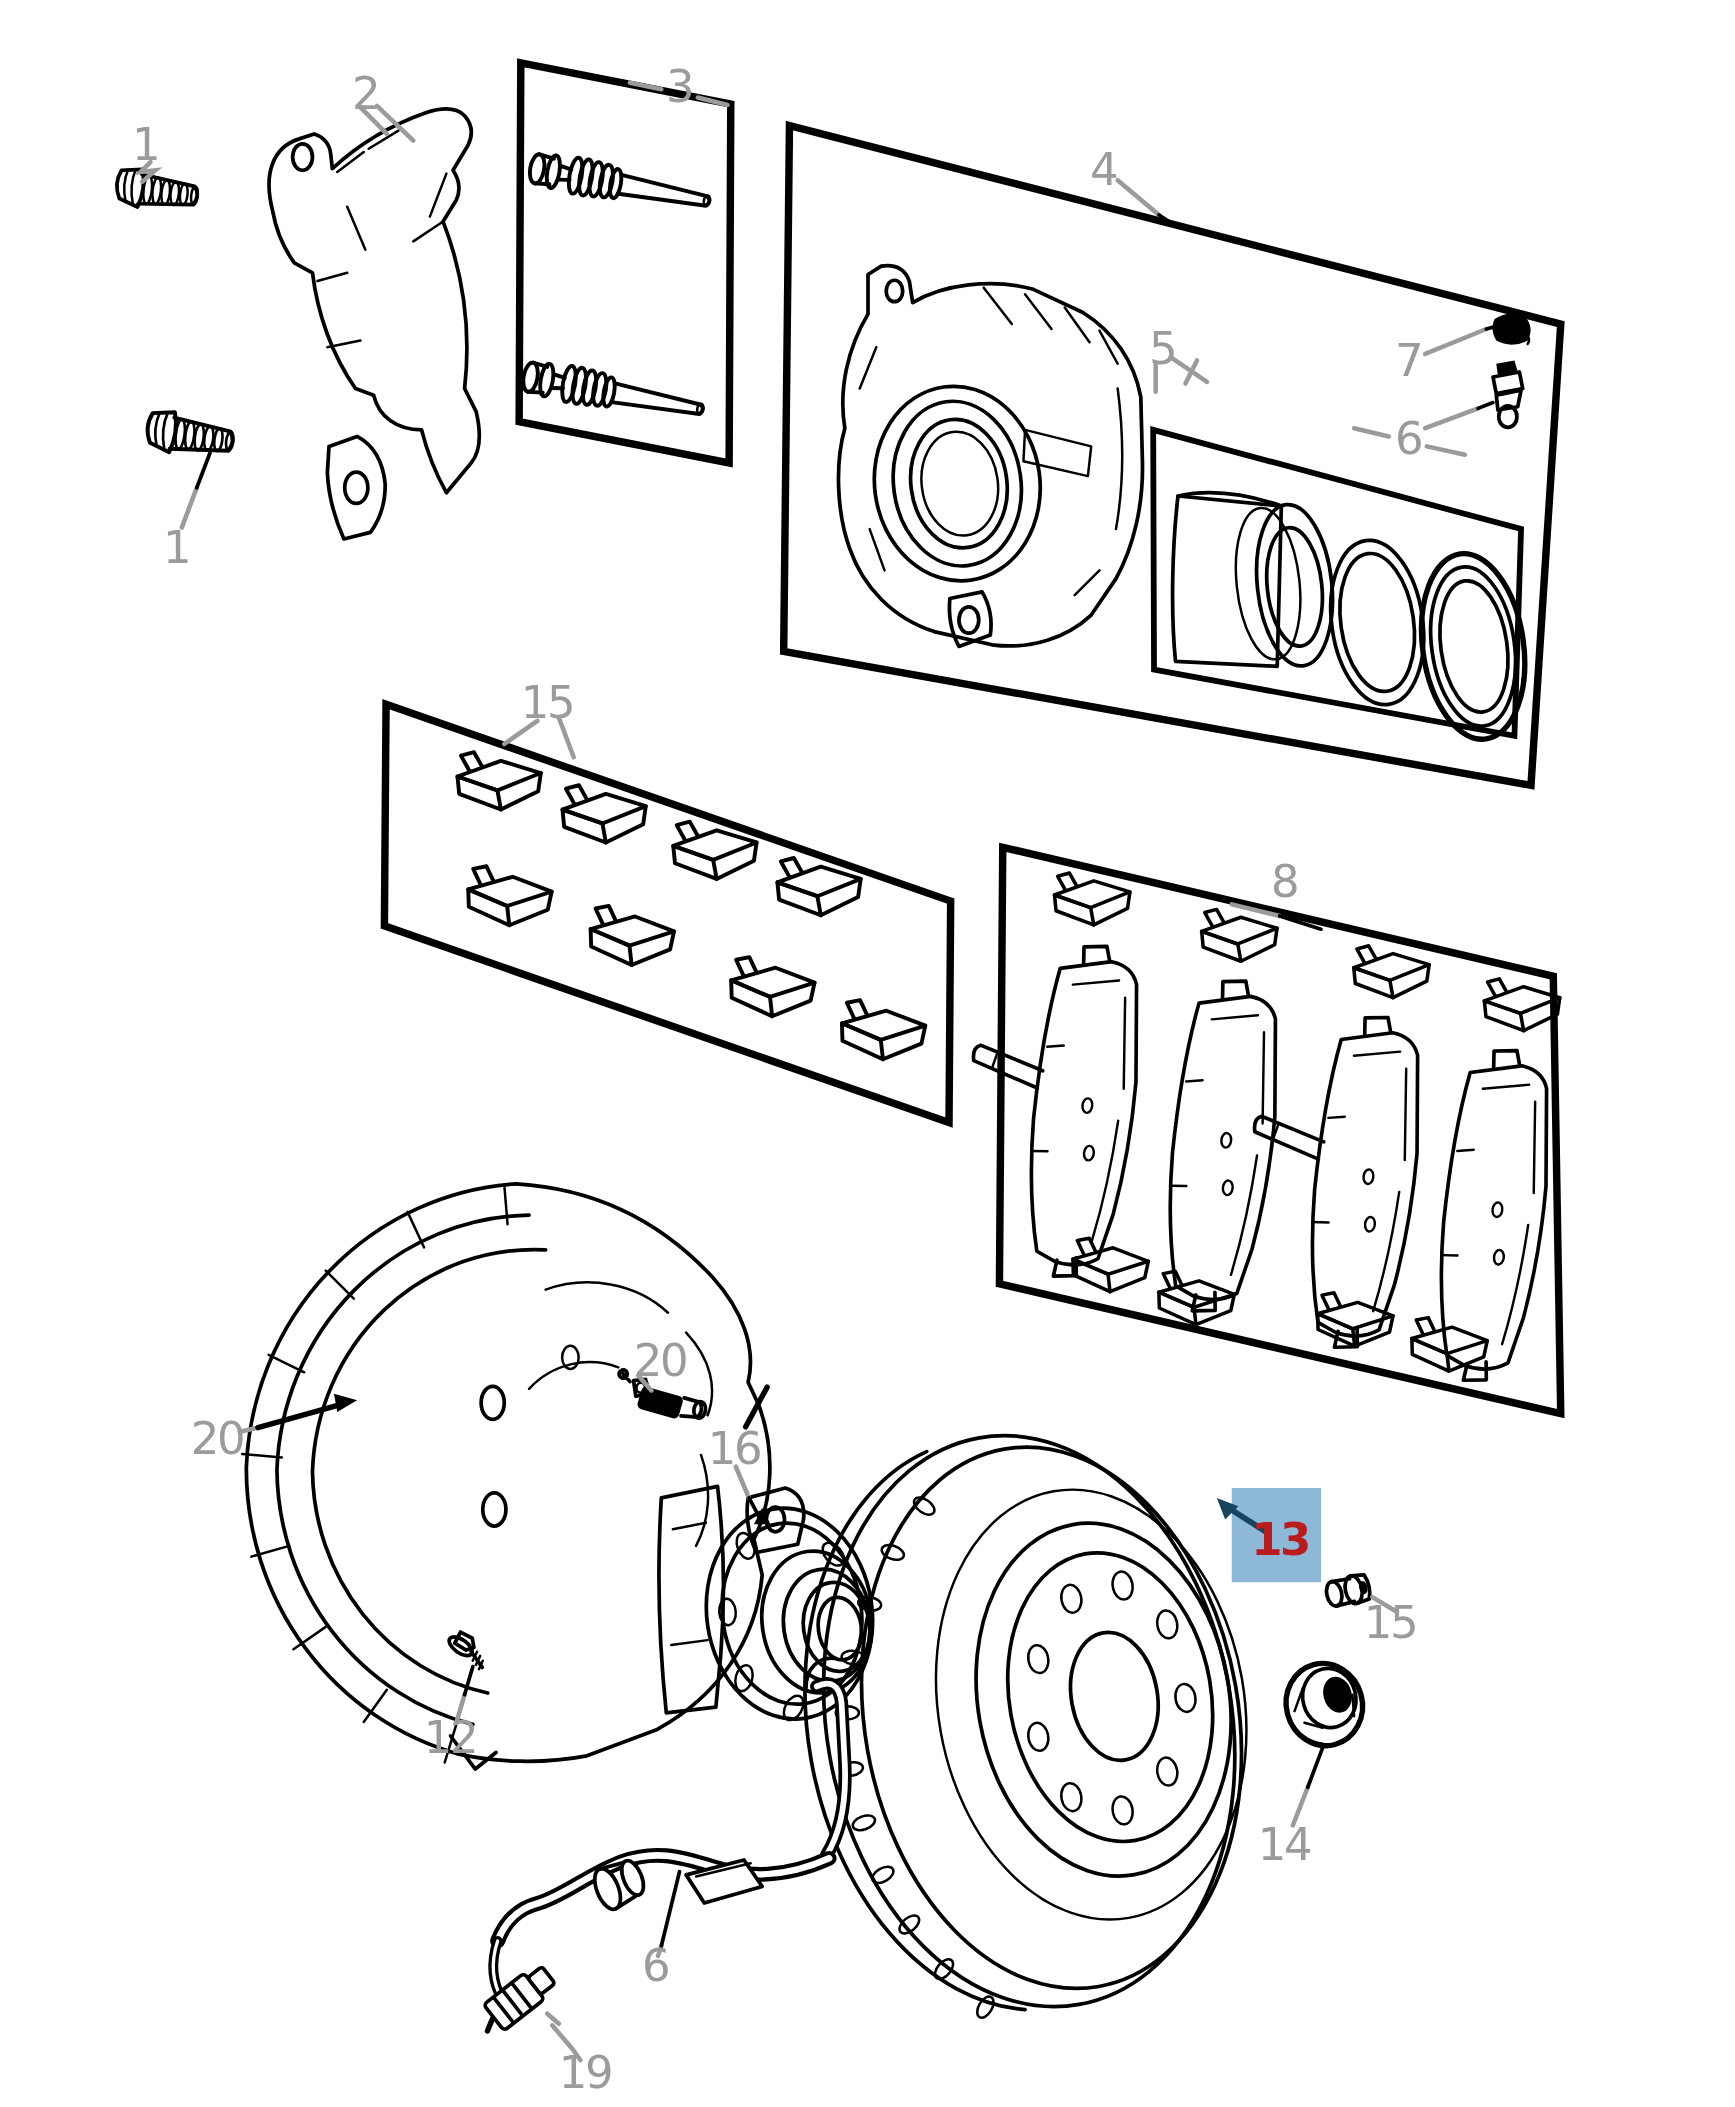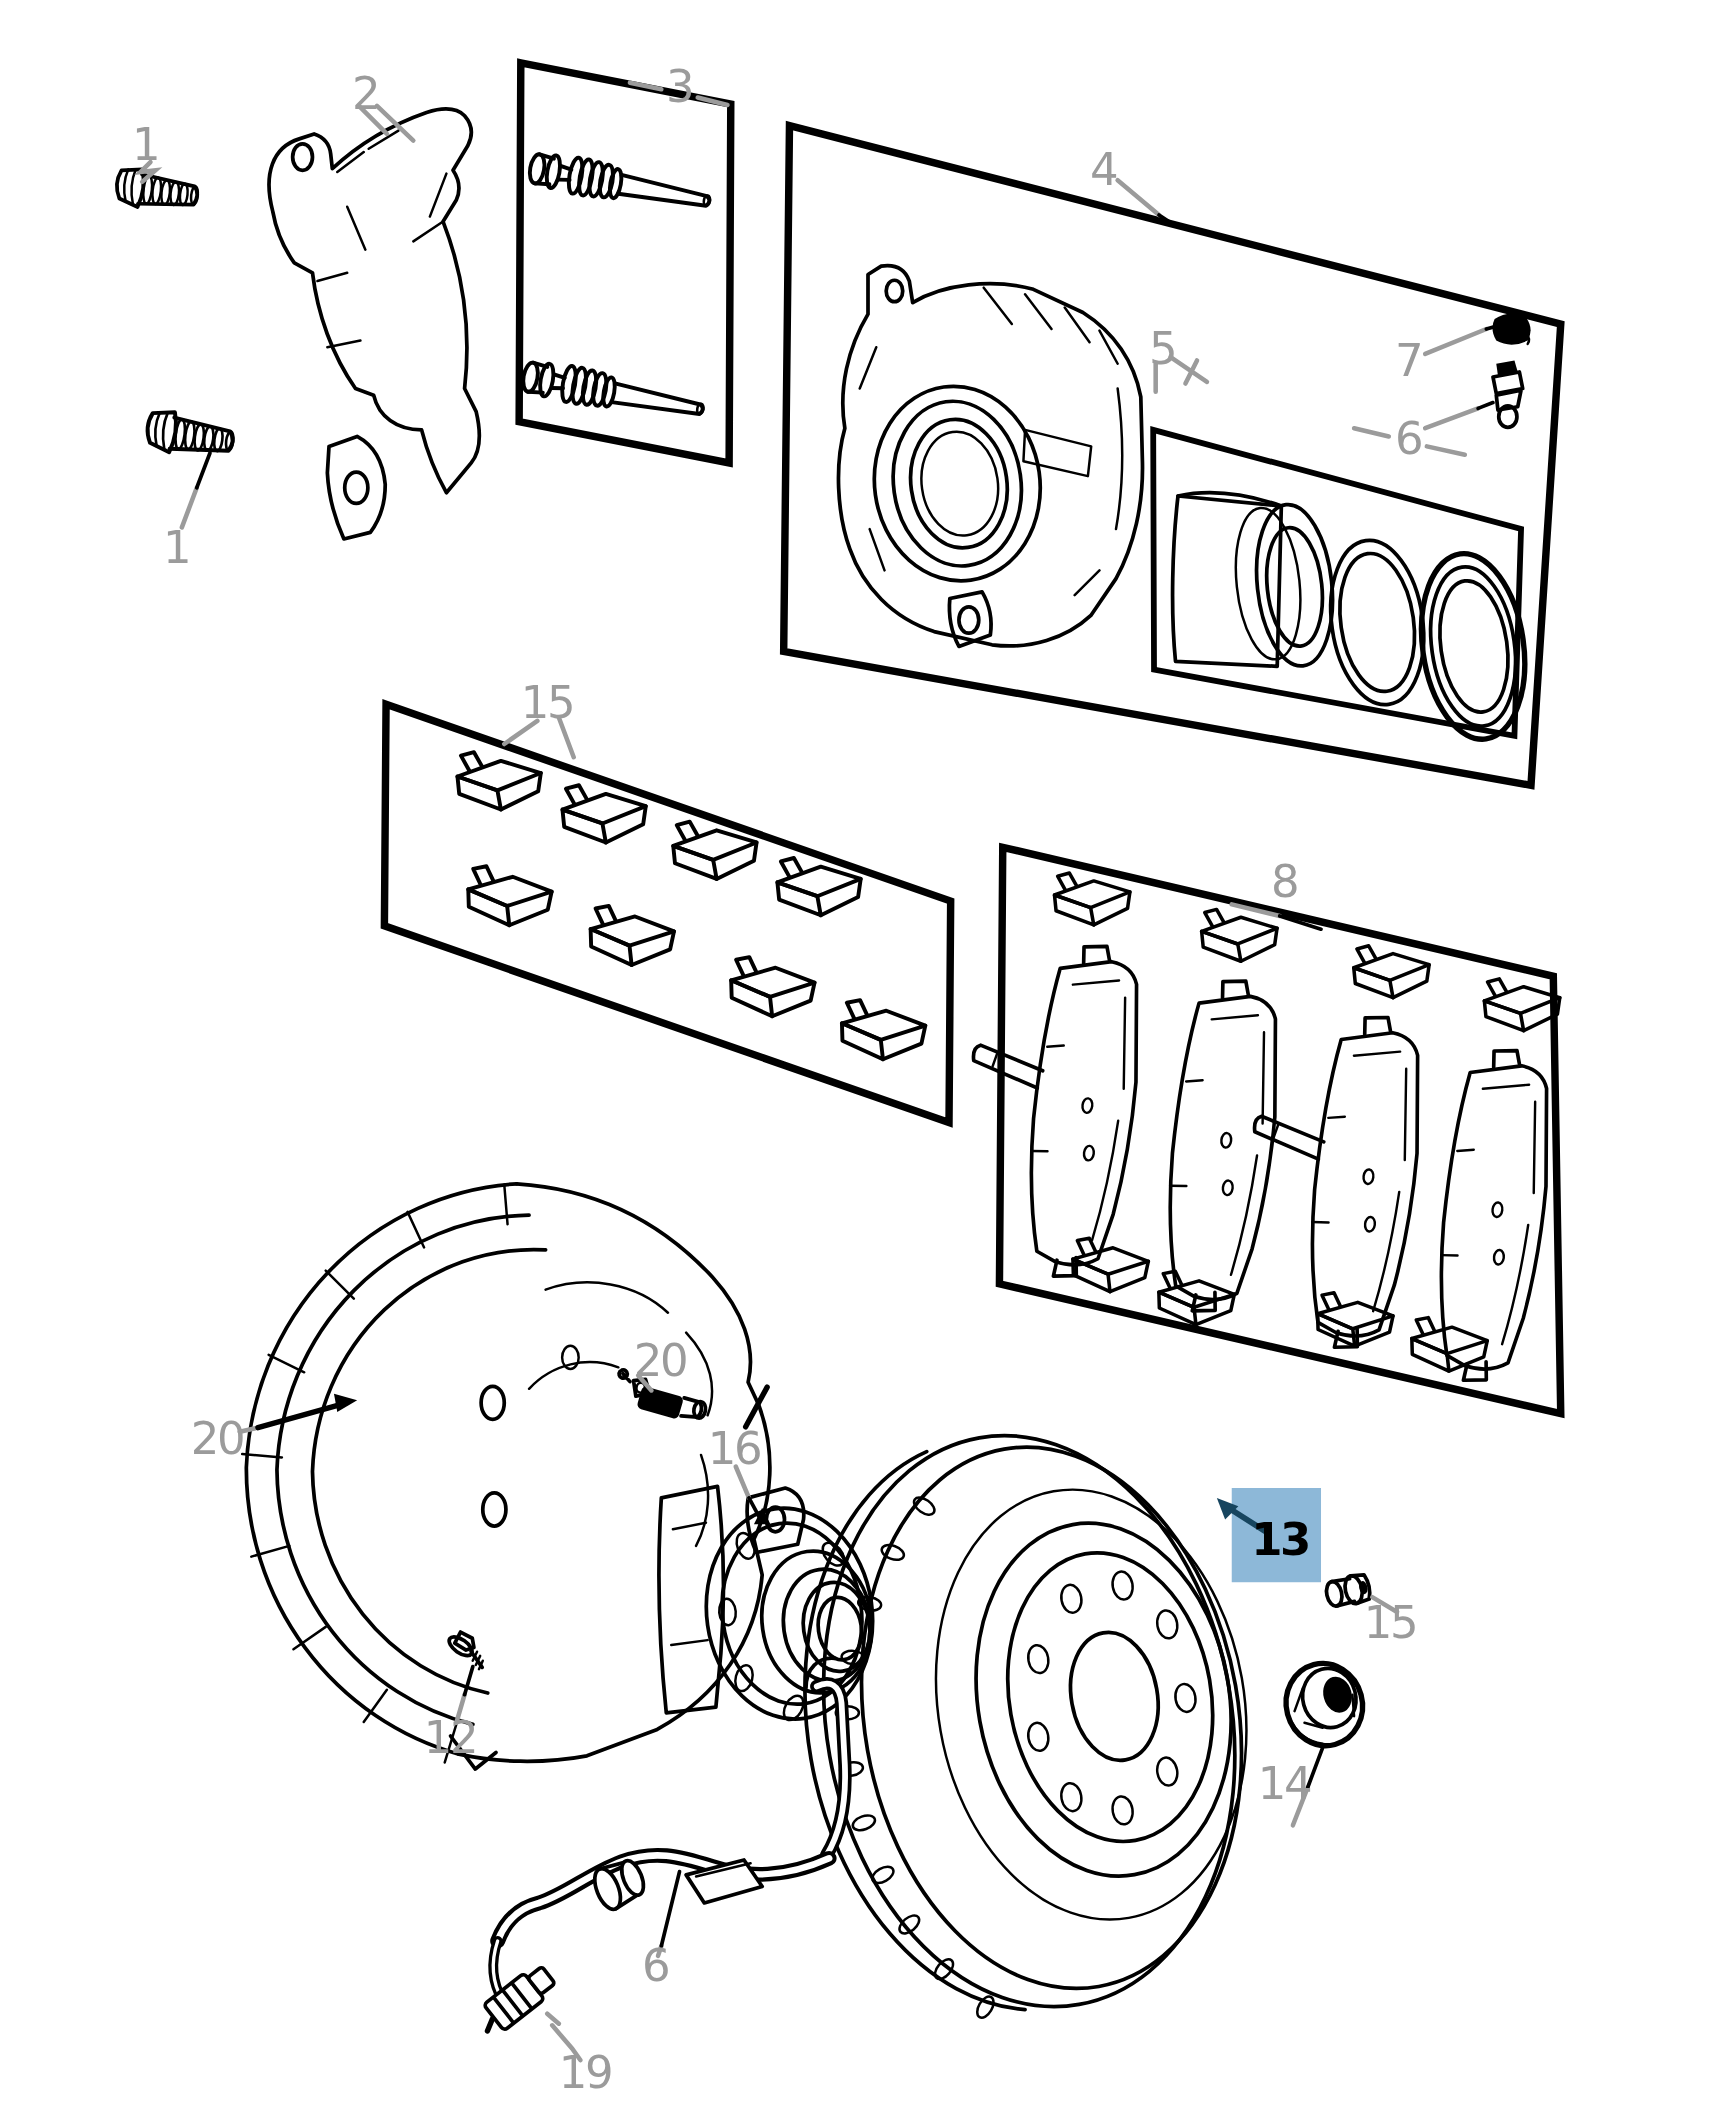--- a/index.html
+++ b/index.html
@@ -12,21 +12,21 @@
   .bx2{fill:none;stroke:#000;stroke-width:7;stroke-linejoin:miter;}
   .thin{stroke-width:3;}
   .thick{stroke-width:6.5;}
   .blk{fill:#000;stroke:none;}
   .whfill{fill:#fff;stroke:#000;stroke-width:4.5;stroke-linejoin:round;}
   .gray{stroke:#9b9b9b;stroke-width:5.5;fill:none;stroke-linecap:round;}
   .navy{stroke:#17455f;stroke-width:7;fill:none;stroke-linecap:round;}
   .labels{position:absolute;left:0;top:0;width:100%;height:100%;}
   .callout{position:absolute;transform:translate(-50%,-50%);font-size:45px;line-height:1;
            color:#9b9b9b;letter-spacing:-2.5px;white-space:nowrap;}
-  .callout.hl{color:#000000;font-weight:bold;}
+  .callout.hl{color:#b91c1c;font-weight:bold;}
 </style>
 </head>
 <body>
 
 <div class="stage">
 <svg width="1736" height="2108" viewBox="0 0 2100 2550">
   <defs>
     <g id="bolt">
       <path class="ln" d="M2,10 Q-6,27 3,44 L26,52 Q34,28 27,6 Z"></path>
       <path class="ln thin" d="M10,8 Q4,27 11,47 M19,7 Q13,27 20,49"></path>
@@ -332,18 +332,18 @@
   <div class="callout" style="left:1408px;top:360px">7</div>
   <div class="callout" style="left:1408px;top:438px">6</div>
   <div class="callout" style="left:547px;top:702px">15</div>
   <div class="callout" style="left:1284px;top:881px">8</div>
   <div class="callout" style="left:217px;top:1438px">20</div>
   <div class="callout" style="left:660px;top:1360px">20</div>
   <div class="callout" style="left:734px;top:1448px">16</div>
   <div class="callout" style="left:450px;top:1737px">12</div>
   <div class="callout hl" style="left:1280px;top:1539px">13</div>
   <div class="callout" style="left:1390px;top:1622px">15</div>
-  <div class="callout" style="left:1284px;top:1783px">14</div>
+  <div class="callout" style="left:1284px;top:1844px">14</div>
   <div class="callout" style="left:655px;top:1965px">6</div>
   <div class="callout" style="left:585px;top:2072px">19</div>
 </div>
 </div>
 
 
 </body></html>

